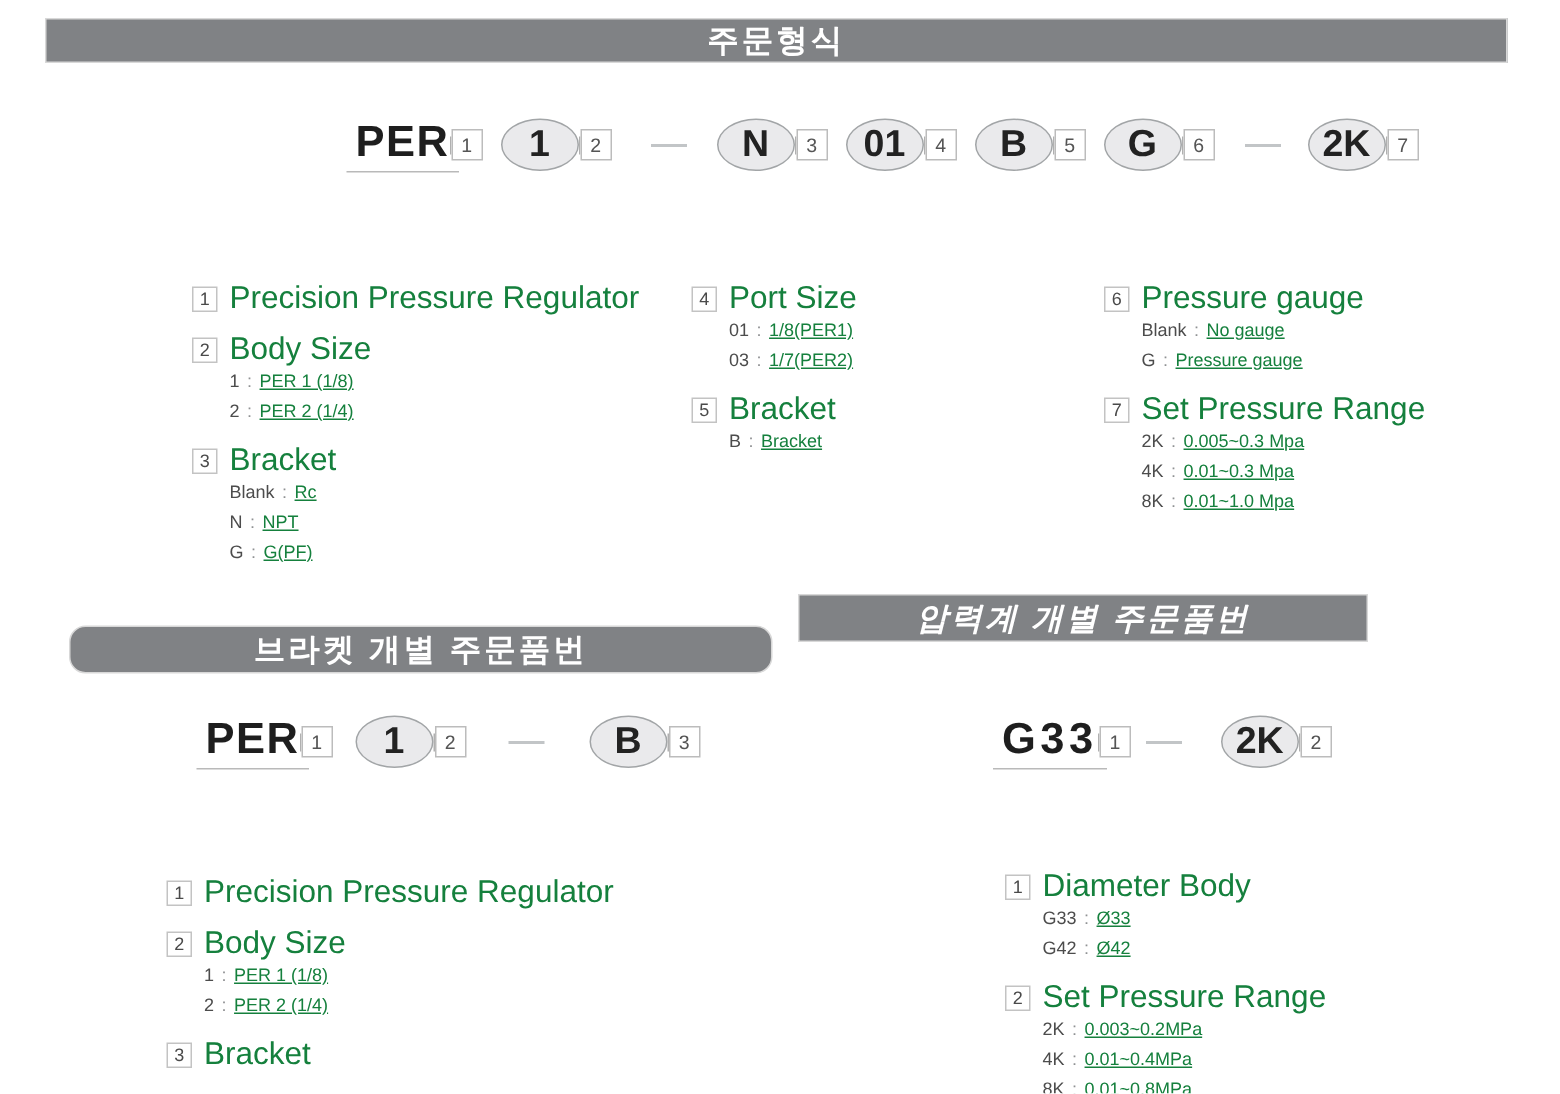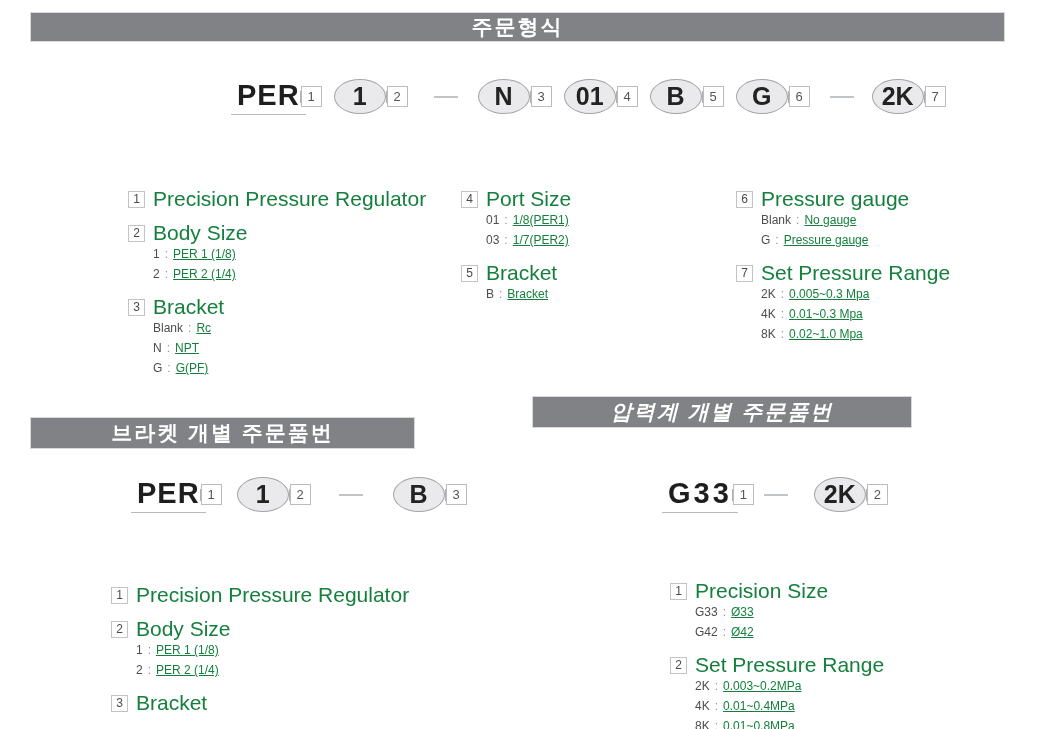--- a/index.html
+++ b/index.html
@@ -7,21 +7,21 @@
     position:relative;width:1040px;height:729px;background:#ffffff;overflow:hidden;
     font-family:"Liberation Sans","DejaVu Sans",sans-serif;
   }
   
   .bar{
     position:absolute;background:#808285;border:1px solid #d8d8d8;
     color:#ffffff;display:flex;align-items:center;justify-content:center;
     font-weight:bold;font-size:21px;letter-spacing:2px;box-sizing:border-box;
   }
   .bar-top{left:30px;top:12px;width:975px;height:30px;}
-  .bar-left{left:30px;top:417px;width:385px;height:32px;}
+  .bar-left{left:46px;top:417px;width:469px;height:32px;border-radius:11px;}
   .bar-right{left:532px;top:396px;width:380px;height:32px;font-style:italic;}
 
   
   .code-row{position:absolute;display:flex;align-items:flex-start;}
   .unit{display:flex;align-items:center;}
   .sym{height:37px;display:flex;align-items:center;justify-content:center;}
   .text-sym{flex-direction:column;justify-content:flex-end;}
   .code-text{font-weight:bold;font-size:29px;color:#1e1e1e;line-height:1;letter-spacing:1px;}
   .wide-text{letter-spacing:3px;}
   .u-line{height:1px;background:#b9b9b9;width:calc(100% + 12px);margin-top:4px;}
@@ -239,21 +239,21 @@
           <span class="v">0.005~0.3 Mpa</span>
         </div>
       <div class="exp-line">
           <span class="k">4K</span>
           <span class="sep">:</span>
           <span class="v">0.01~0.3 Mpa</span>
         </div>
       <div class="exp-line">
           <span class="k">8K</span>
           <span class="sep">:</span>
-          <span class="v">0.02~1.0 Mpa</span>
+          <span class="v">0.01~1.0 Mpa</span>
         </div>
     </div>
   </div>
 
   <div class="bar bar-left">
     <span>브라켓 개별 주문품번</span>
   </div>
   <div class="bar bar-right">
     <span>압력계 개별 주문품번</span>
   </div>
@@ -345,21 +345,21 @@
         <span class="exp-num">3</span>
         <span class="exp-title">Bracket</span>
       </div>
     </div>
   </div>
 
   <div class="exp" style="left:670px;top:580px;">
     <div class="exp-item">
       <div class="exp-head">
         <span class="exp-num">1</span>
-        <span class="exp-title">Precision Size</span>
+        <span class="exp-title">Diameter Body</span>
       </div>
       <div class="exp-line">
           <span class="k">G33</span>
           <span class="sep">:</span>
           <span class="v">Ø33</span>
         </div>
       <div class="exp-line">
           <span class="k">G42</span>
           <span class="sep">:</span>
           <span class="v">Ø42</span>

